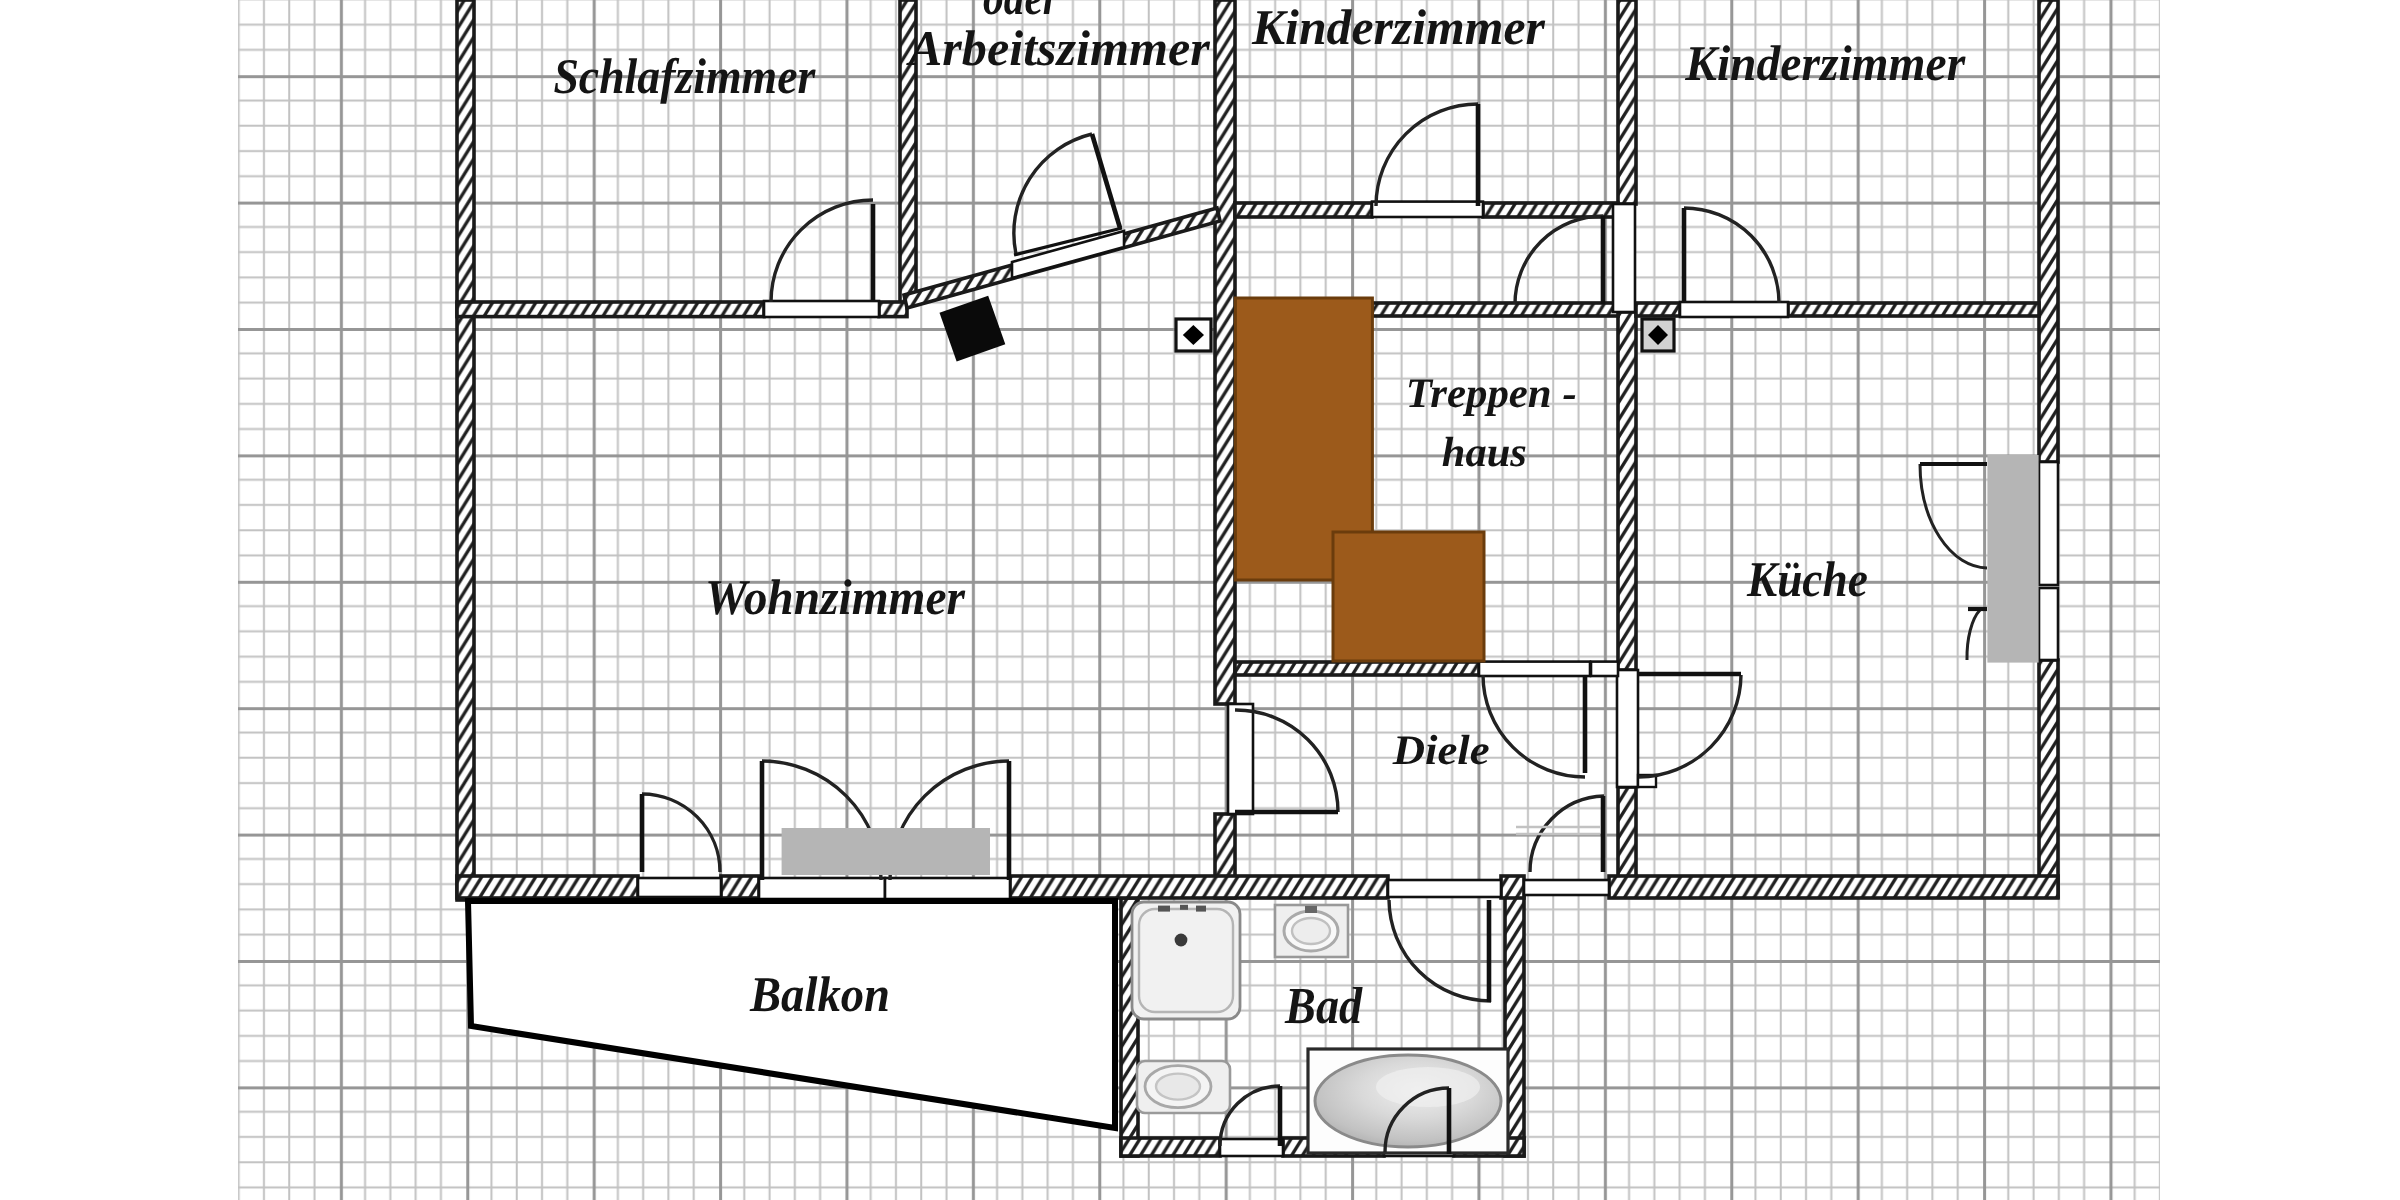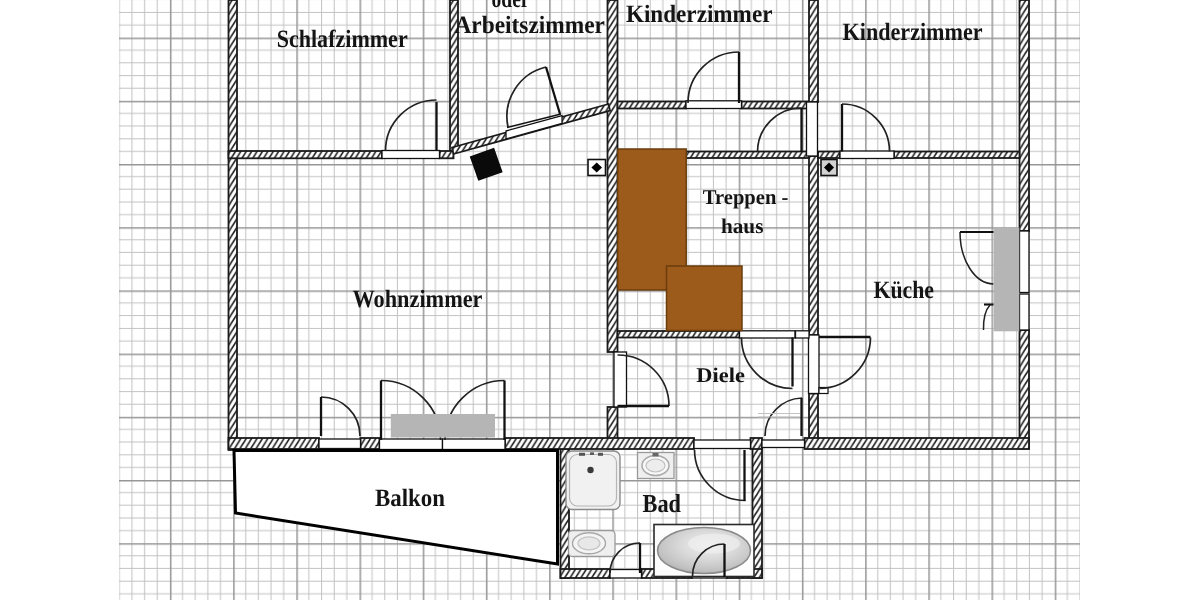--- a/index.html
+++ b/index.html
@@ -1,16 +1,16 @@
 <!DOCTYPE html>
 <html><head>
 <meta charset="utf-8">
 <style>
 html,body{margin:0;padding:0;background:#fff;}
-#plan{width:1200px;height:600px;position:relative;overflow:hidden;background:#fff;}
+#plan{width:1200px;height:600px;position:relative;overflow:hidden;background:#fff;font-style:italic;}
 svg{display:block;}
 text{font-family:"Liberation Serif",serif;font-weight:bold;fill:#141414;text-rendering:geometricPrecision;-webkit-font-smoothing:antialiased;}
 </style>
 </head>
 <body>
 <div id="plan">
 <svg width="1200" height="600" viewBox="0 0 1200 600">
 <defs>
 <pattern id="grid" width="63.2" height="63.2" patternUnits="userSpaceOnUse" x="43.5" y="37.6">
 <path d="M12.64 0V63.2M25.28 0V63.2M37.92 0V63.2M50.56 0V63.2M0 12.64H63.2M0 25.28H63.2M0 37.92H63.2M0 50.56H63.2" stroke="#c2c2c2" stroke-width="1" fill="none"></path>

